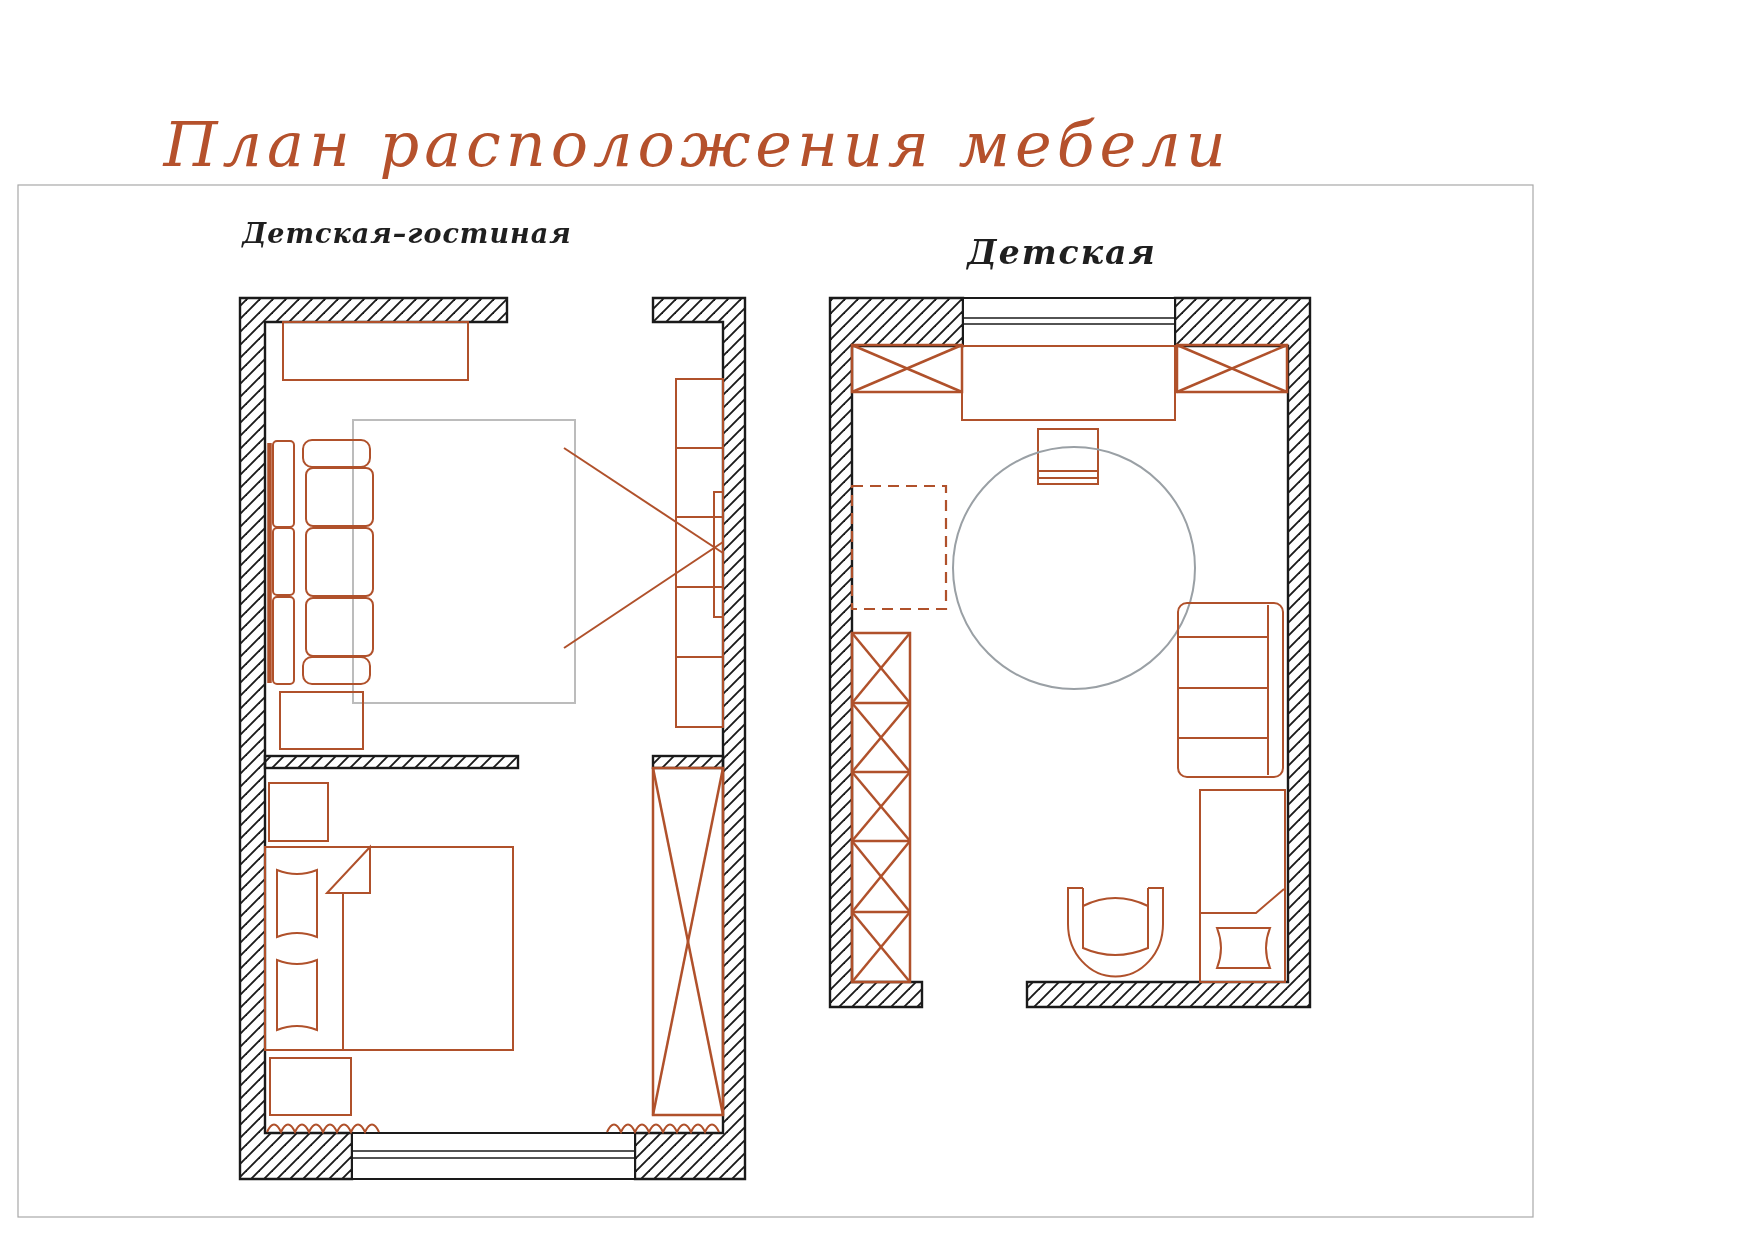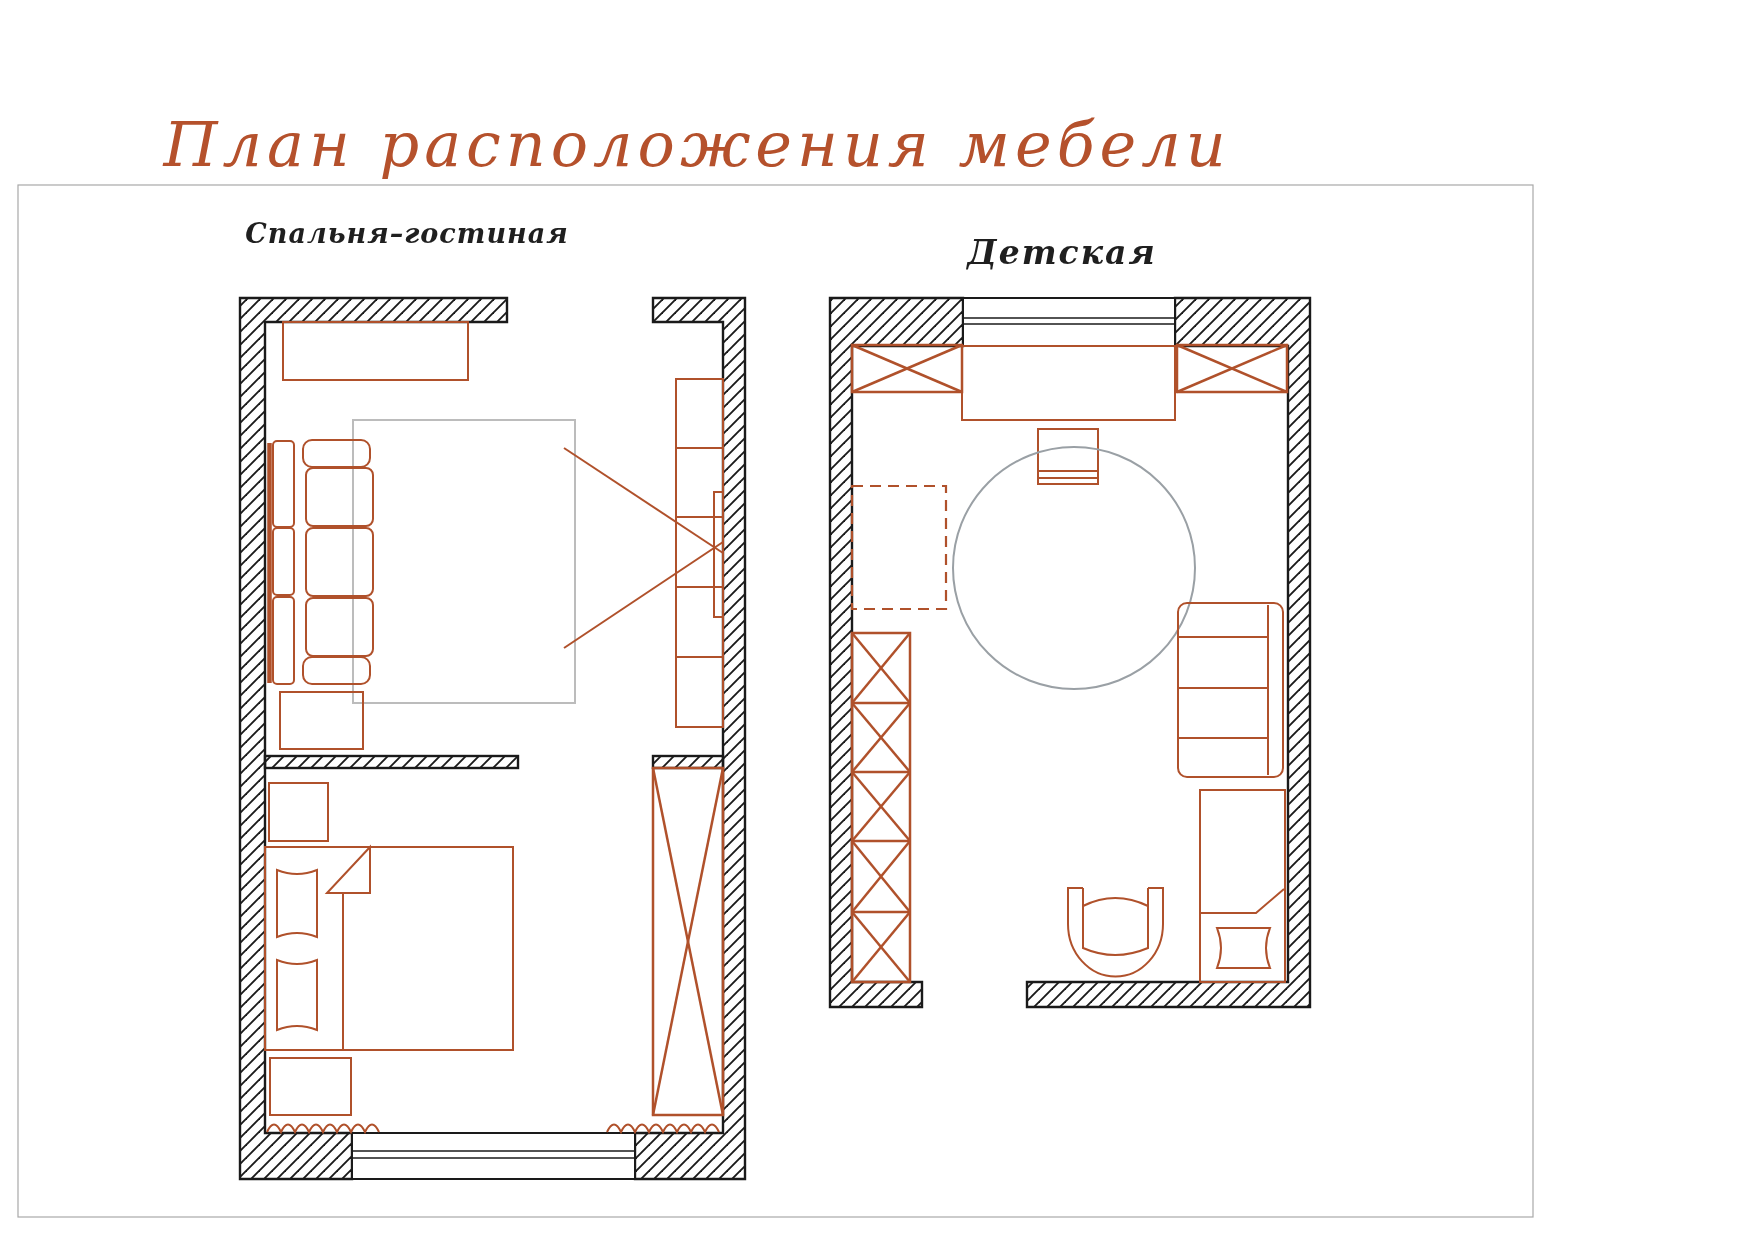--- a/index.html
+++ b/index.html
@@ -34,21 +34,21 @@
   .rail{stroke:var(--accent);stroke-width:4.5;fill:none;}
   .dash{fill:none;stroke:var(--accent);stroke-width:2.2;stroke-dasharray:11 7;}
   .rug{fill:none;stroke:var(--rug-gray);stroke-width:2;}
   .circ{fill:none;stroke:var(--circle-gray);stroke-width:2;}
   .frame{fill:none;stroke:var(--frame-gray);stroke-width:1.2;}
 </style>
 </head>
 <body>
 
 <div class="page-title">План расположения мебели</div>
-<div class="room-label left">Спальня–гостиная</div>
+<div class="room-label left">Детская–гостиная</div>
 <div class="room-label right">Детская</div>
 
 <svg class="drawing" width="1754" height="1240" viewBox="0 0 1754 1240" xmlns="http://www.w3.org/2000/svg">
   <defs>
     <pattern id="hatch" width="13" height="13" patternUnits="userSpaceOnUse">
       <line x1="-3" y1="3" x2="3" y2="-3" stroke="#1a1a1a" stroke-width="1.9"></line>
       <line x1="0" y1="13" x2="13" y2="0" stroke="#1a1a1a" stroke-width="1.9"></line>
       <line x1="10" y1="16" x2="16" y2="10" stroke="#1a1a1a" stroke-width="1.9"></line>
     </pattern>
   </defs>

